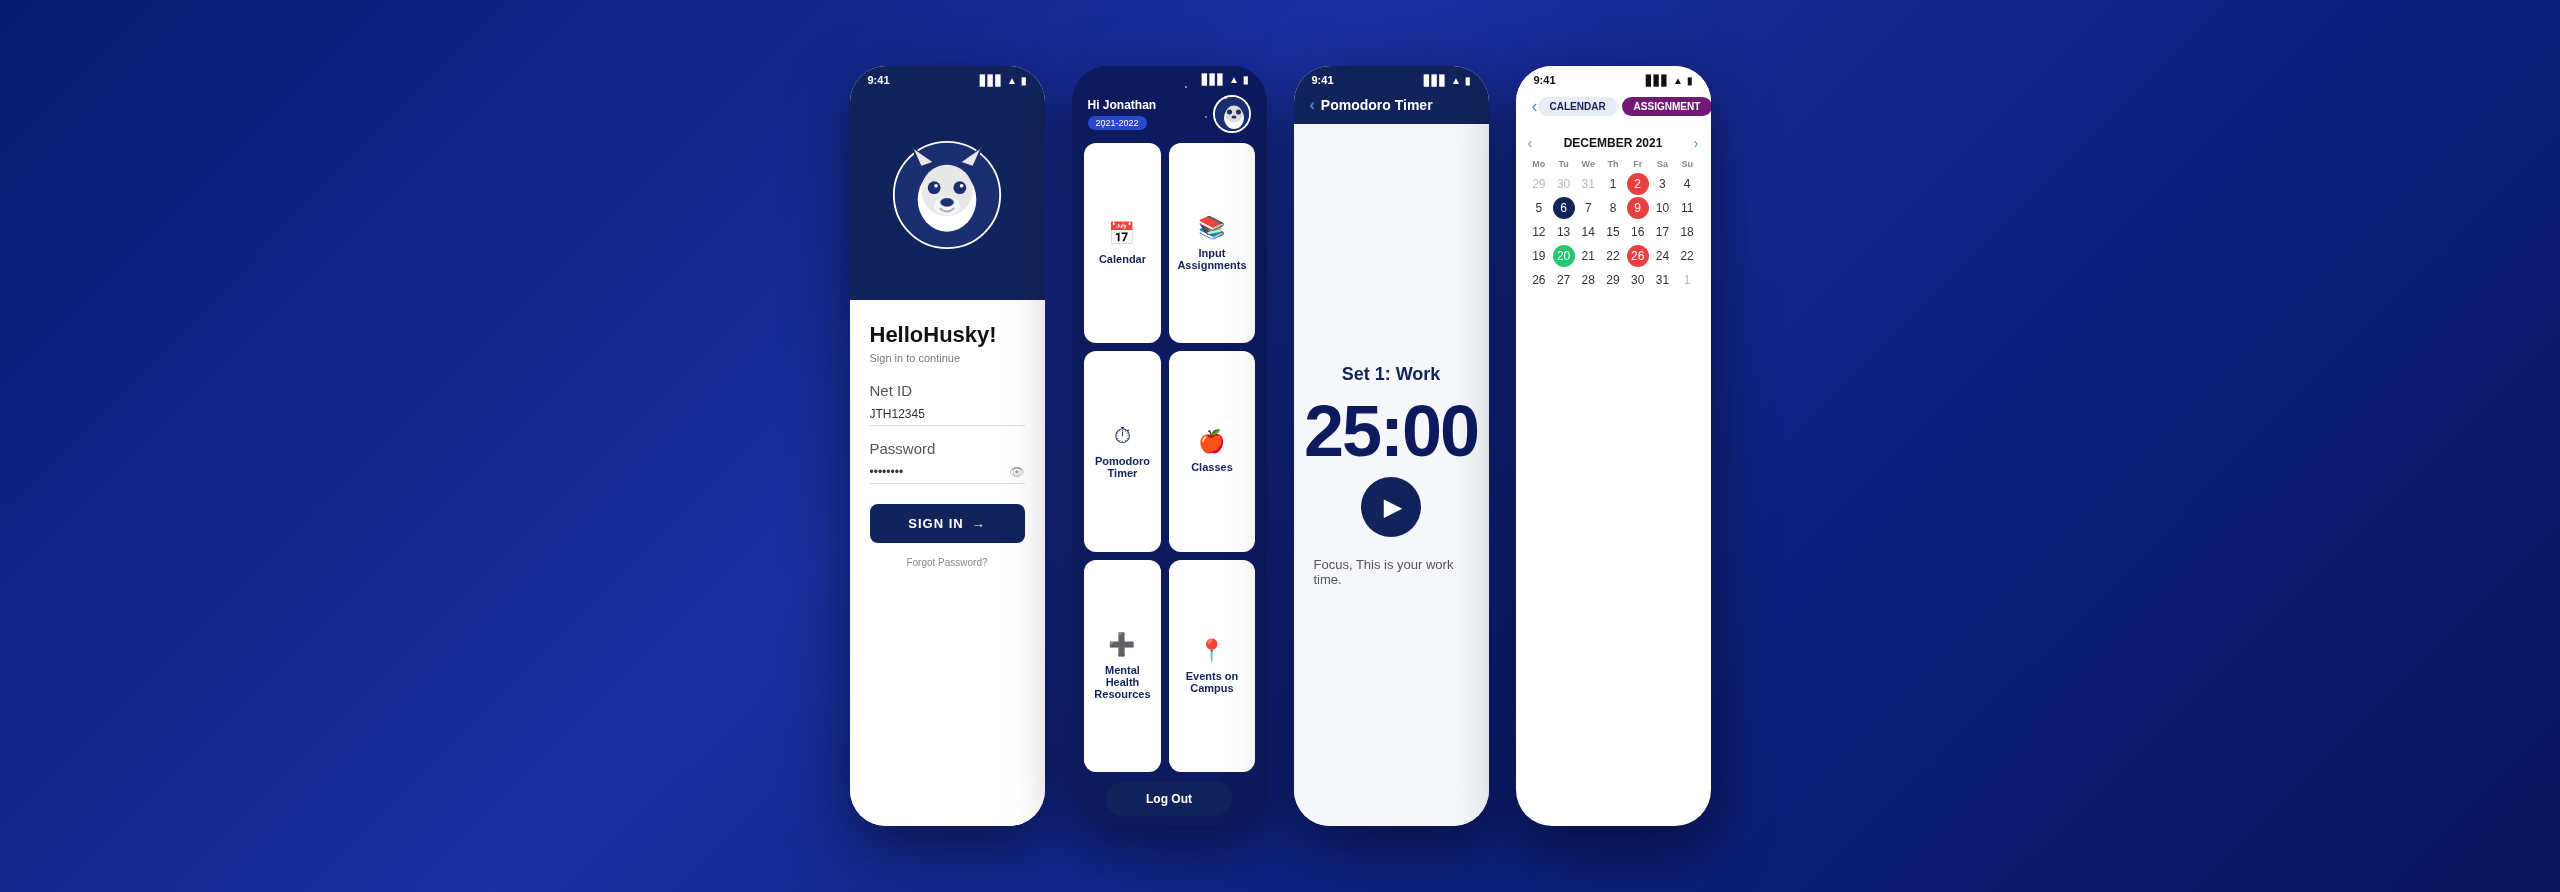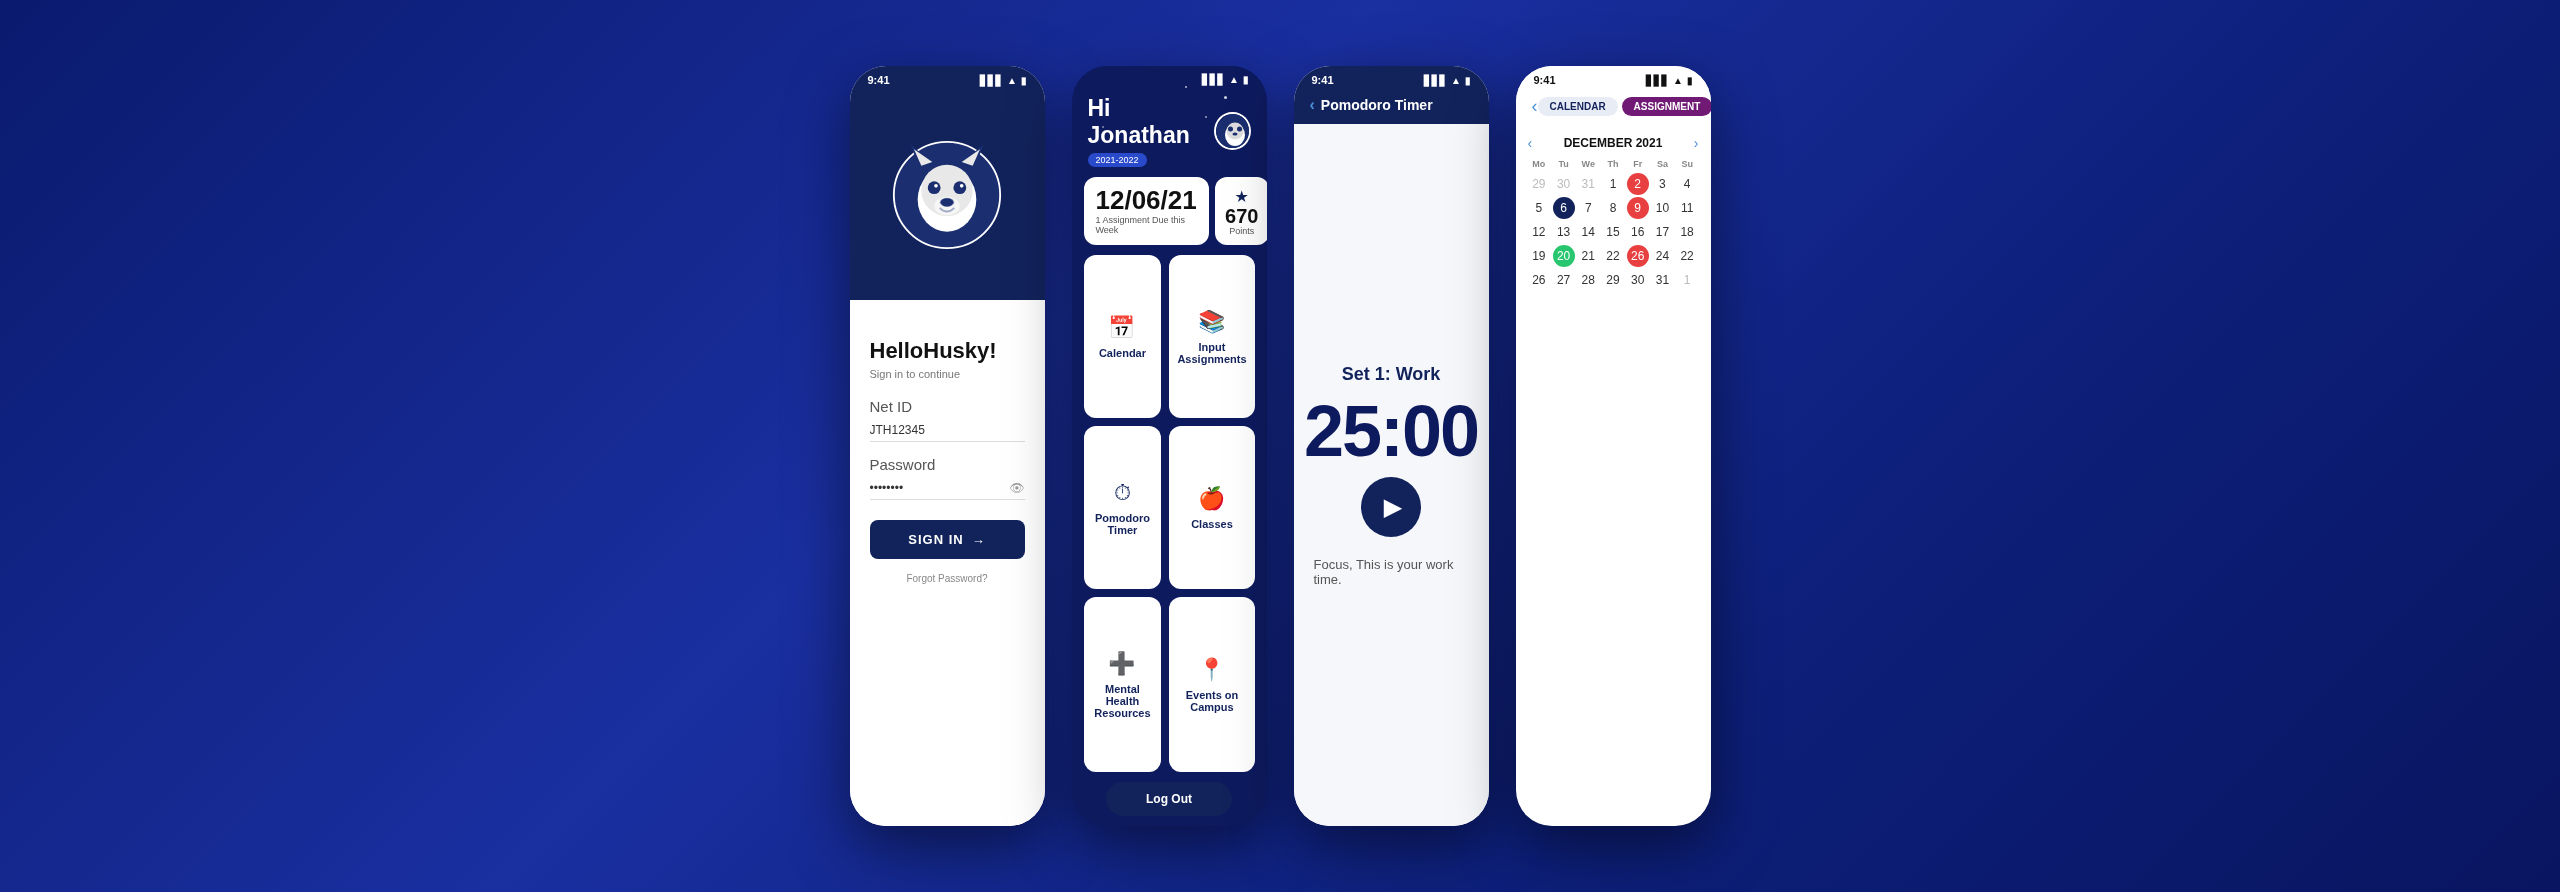--- a/index.html
+++ b/index.html
@@ -61,21 +61,21 @@
       align-items: center;
       justify-content: center;
     }
     .husky-logo {
       width: 110px;
       height: 110px;
     }
     .phone1 .bottom-section {
       background: #fff;
       flex: 1;
-      padding: 38px 20px 16px;
+      padding: 22px 20px 16px;
       display: flex;
       flex-direction: column;
     }
     .phone1 .hello-text {
       font-size: 22px;
       color: #111;
       margin-bottom: 4px;
     }
     .phone1 .hello-text span { font-weight: 700; }
     .phone1 .sign-in-sub {
@@ -140,21 +140,21 @@
       background: #0d1a5e;
     }
     .phone2 .header-section {
       padding: 6px 16px 10px;
       display: flex;
       align-items: center;
       justify-content: space-between;
     }
     .phone2 .greeting {
       color: #fff;
-      font-size: 23px;
+      font-size: 12px;
     }
     .phone2 .greeting span { font-weight: 700; }
     .phone2 .year-badge {
       background: #2a4acc;
       color: #fff;
       font-size: 9px;
       border-radius: 10px;
       padding: 2px 8px;
       margin-top: 3px;
       display: inline-block;
@@ -529,31 +529,20 @@
           <ellipse cx="19" cy="21" rx="10" ry="11" fill="#fff"></ellipse>
           <ellipse cx="19" cy="17" rx="8.5" ry="8.5" fill="#ddd"></ellipse>
           <polygon points="9,9 5,0 14,7" fill="#1a2e70"></polygon>
           <polygon points="29,9 33,0 24,7" fill="#1a2e70"></polygon>
           <ellipse cx="14.5" cy="15" rx="2.5" ry="2.5" fill="#1a2e70"></ellipse>
           <ellipse cx="23.5" cy="15" rx="2.5" ry="2.5" fill="#1a2e70"></ellipse>
           <ellipse cx="19" cy="20" rx="2.5" ry="1.5" fill="#1a2e70"></ellipse>
         </svg>
       </div>
     </div>
-    <div class="date-points-row">
-      <div class="date-box">
-        <div class="date-num">12/06/21</div>
-        <div class="date-sub">1 Assignment Due this Week</div>
-      </div>
-      <div class="points-box">
-        <span class="star-icon">★</span>
-        <div class="points-num">670</div>
-        <div class="points-label">Points</div>
-      </div>
-    </div>
     <div class="menu-grid">
       <div class="menu-item">
         <span class="menu-icon">📅</span>
         <span class="menu-label">Calendar</span>
       </div>
       <div class="menu-item">
         <span class="menu-icon">📚</span>
         <span class="menu-label">Input Assignments</span>
       </div>
       <div class="menu-item">

